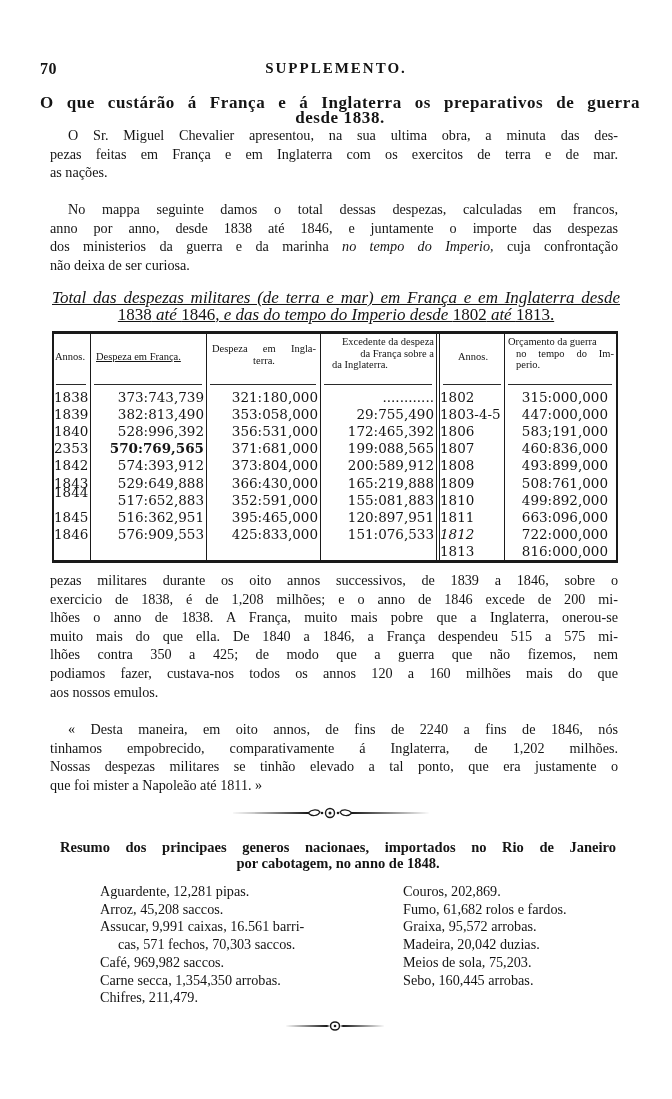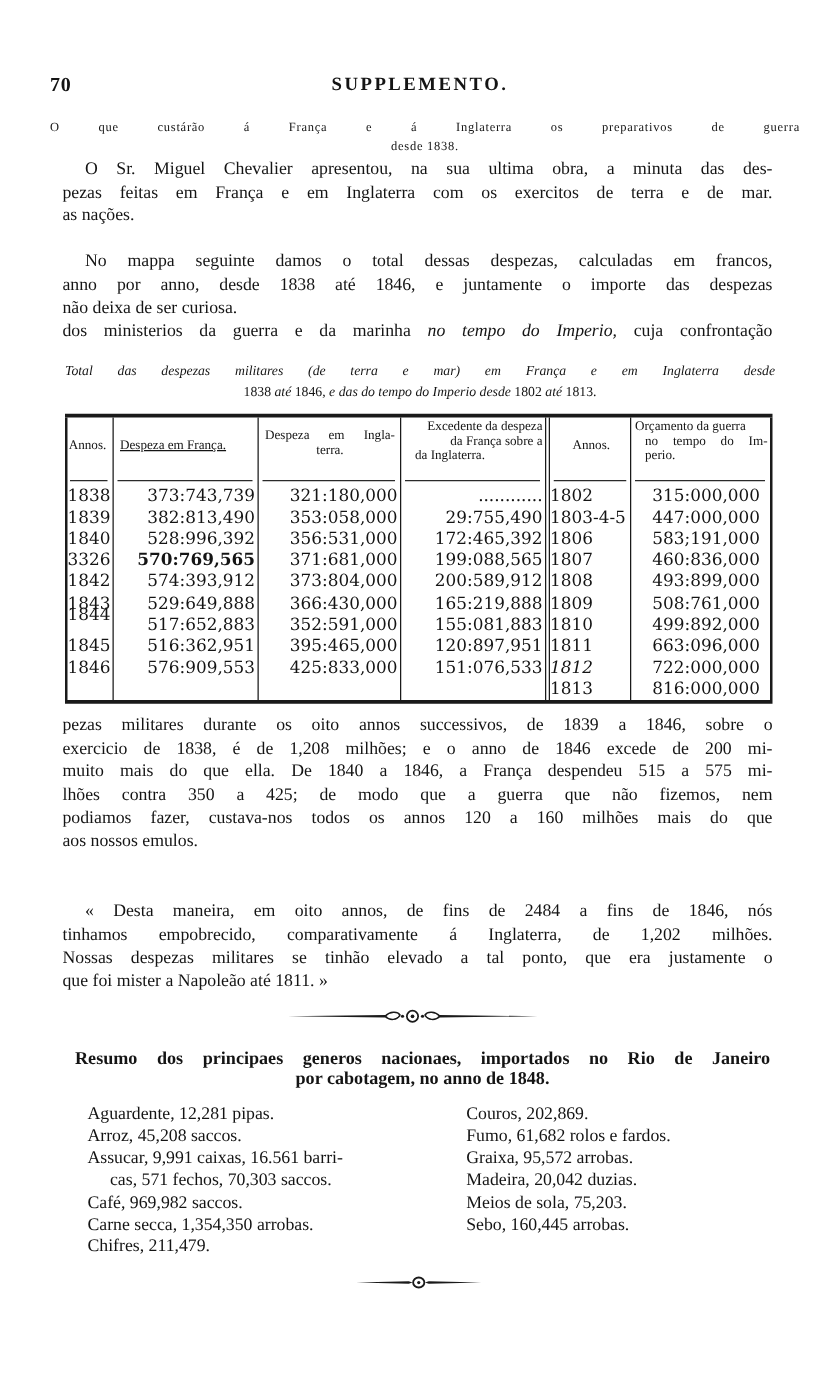--- a/index.html
+++ b/index.html
@@ -7,30 +7,30 @@
     width: 672px; height: 1099px; position: relative; overflow: hidden;
     font-family: "Liberation Serif", "DejaVu Serif", serif;
     color: #141414;
   }
   .page { position: absolute; left: 0; top: 0; width: 672px; height: 1099px; }
 
   .running-head { position: absolute; top: 60px; left: 0; width: 672px; height: 20px; }
   .page-num { position: absolute; left: 40px; top: 0; font-weight: bold; font-size: 16px; letter-spacing: 0.5px; }
   .running-title { position: absolute; left: 0; width: 672px; top: 0; text-align: center; font-weight: bold; font-size: 15px; letter-spacing: 2px; }
 
-  .sec-title { position: absolute; left: 40px; width: 600px; text-align: center; font-weight: normal; font-size: 10px; line-height: 15px; letter-spacing: 0.6px; }
+  .sec-title { position: absolute; left: 40px; width: 600px; text-align: center; font-weight: bold; font-size: 17px; line-height: 15px; letter-spacing: 0.6px; }
   .sec-title .l1 { display: block; text-align: justify; text-align-last: justify; }
 
   .para { position: absolute; left: 50px; width: 568px; font-size: 14.2px; line-height: 18.6px; text-align: justify; }
   .para .ln { display: block; text-align: justify; text-align-last: justify; white-space: nowrap; }
   .para .ln.last { text-align-last: left; }
   .para .ln.ind { padding-left: 18px; }
   .it { font-style: italic; }
 
-  .tbl-caption { position: absolute; left: 52px; width: 568px; font-style: italic; font-size: 11px; line-height: 17px; }
+  .tbl-caption { position: absolute; left: 52px; width: 568px; font-style: italic; font-size: 17px; line-height: 17px; text-decoration: underline; }
   .tbl-caption .l1 { display: block; text-align: justify; text-align-last: justify; white-space: nowrap; }
   .tbl-caption .l2 { display: block; text-align: center; }
   .tbl-caption .up { font-style: normal; }
 
   
   .tbl { position: absolute; left: 52px; top: 331px; width: 566px; height: 232px; }
   .rule-top { position: absolute; left: 0; top: 0; width: 566px; height: 3px; background: #1a1a1a; }
   .rule-bot { position: absolute; left: 0; top: 229px; width: 566px; height: 3px; background: #1a1a1a; }
   .vline { position: absolute; top: 3px; width: 1px; height: 226px; background: #1a1a1a; }
   .vline.thick { width: 2px; }
@@ -43,21 +43,21 @@
   .col-ex { left: 272px; width: 110px; text-align: right; }
   .col-year2 { left: 388px; width: 70px; }
   .col-imp { left: 458px; width: 98px; text-align: right; }
 
   .ornament { position: absolute; }
 
   .res-title { position: absolute; left: 60px; width: 556px; font-weight: bold; font-size: 14.5px; line-height: 16px; text-align: center; }
   .res-title .l1 { display: block; text-align: justify; text-align-last: justify; white-space: nowrap; }
 
   .items { position: absolute; font-size: 14.2px; line-height: 17.7px; }
-  .items .it-row { display: block; white-space: nowrap; }
+  .items .it-row { display: block; white-space: nowrap; margin-left: 30px; }
   .items .cont { padding-left: 18px; }
 </style>
 </head>
 <body>
 
 <div class="page">
 
   <div class="running-head">
     <span class="page-num">70</span>
     <span class="running-title">SUPPLEMENTO.</span>
@@ -70,22 +70,22 @@
 
   <div class="para" style="top:126px;">
     <span class="ln ind">O Sr. Miguel Chevalier apresentou, na sua ultima obra, a minuta das des-</span>
     <span class="ln">pezas feitas em França e em Inglaterra com os exercitos de terra e de mar.</span>
     <span class="ln last">as nações.</span>
   </div>
 
   <div class="para" style="top:200px;">
     <span class="ln ind">No mappa seguinte damos o total dessas despezas, calculadas em francos,</span>
     <span class="ln">anno por anno, desde 1838 até 1846, e juntamente o importe das despezas</span>
+    <span class="ln"><span>dos ministerios da guerra e da marinha </span><span class="it">no tempo do Imperio,</span><span> cuja confrontação</span></span>
     <span class="ln last">não deixa de ser curiosa.</span>
-    <span class="ln"><span>dos ministerios da guerra e da marinha </span><span class="it">no tempo do Imperio,</span><span> cuja confrontação</span></span>
   </div>
 
   <div class="tbl-caption" style="top:289px;">
     <span class="l1">Total das despezas militares (de terra e mar) em França e em Inglaterra desde</span>
     <span class="l2"><span class="up">1838</span><span> até </span><span class="up">1846</span><span>, e das do tempo do Imperio desde </span><span class="up">1802</span><span> até </span><span class="up">1813.</span></span>
   </div>
 
   <div class="tbl">
     <div class="rule-top"></div>
     <div class="rule-bot"></div>
@@ -136,21 +136,21 @@
         <div class="cell col-en" style="top: 75.1px;">353:058,000</div>
         <div class="cell col-ex" style="top: 75.1px;">29:755,490</div>
         <div class="cell col-year2" style="top: 75.1px;">1803-4-5</div>
         <div class="cell col-imp" style="top: 75.1px;">447:000,000</div>
         <div class="cell col-year1" style="top: 92.2px;">1840</div>
         <div class="cell col-fr" style="top: 92.2px;">528:996,392</div>
         <div class="cell col-en" style="top: 92.2px;">356:531,000</div>
         <div class="cell col-ex" style="top: 92.2px;">172:465,392</div>
         <div class="cell col-year2" style="top: 92.2px;">1806</div>
         <div class="cell col-imp" style="top: 92.2px;">583;191,000</div>
-        <div class="cell col-year1" style="top: 109.3px;">3326</div>
+        <div class="cell col-year1" style="top: 109.3px;">2353</div>
         <div class="cell col-fr" style="top: 109.3px; font-weight: bold;">570:769,565</div>
         <div class="cell col-en" style="top: 109.3px;">371:681,000</div>
         <div class="cell col-ex" style="top: 109.3px;">199:088,565</div>
         <div class="cell col-year2" style="top: 109.3px;">1807</div>
         <div class="cell col-imp" style="top: 109.3px;">460:836,000</div>
         <div class="cell col-year1" style="top: 126.4px;">1842</div>
         <div class="cell col-fr" style="top: 126.4px;">574:393,912</div>
         <div class="cell col-en" style="top: 126.4px;">373:804,000</div>
         <div class="cell col-ex" style="top: 126.4px;">200:589,912</div>
         <div class="cell col-year2" style="top: 126.4px;">1808</div>
@@ -184,27 +184,28 @@
         <div class="cell col-en" style="top: 211.9px;"></div>
         <div class="cell col-ex" style="top: 211.9px;"></div>
         <div class="cell col-year2" style="top: 211.9px;">1813</div>
         <div class="cell col-imp" style="top: 211.9px;">816:000,000</div>
       </div>
   </div>
 
   <div class="para" style="top:571px;">
     <span class="ln">pezas militares durante os oito annos successivos, de 1839 a 1846, sobre o</span>
     <span class="ln">exercicio de 1838, é de 1,208 milhões; e o anno de 1846 excede de 200 mi-</span>
+    <span class="ln">lhões o anno de 1838. A França, muito mais pobre que a Inglaterra, onerou-se</span>
     <span class="ln">muito mais do que ella. De 1840 a 1846, a França despendeu 515 a 575 mi-</span>
     <span class="ln">lhões contra 350 a 425; de modo que a guerra que não fizemos, nem</span>
     <span class="ln">podiamos fazer, custava-nos todos os annos 120 a 160 milhões mais do que</span>
     <span class="ln last">aos nossos emulos.</span>
   </div>
   <div class="para" style="top:720px;">
-    <span class="ln ind">« Desta maneira, em oito annos, de fins de 2484 a fins de 1846, nós</span>
+    <span class="ln ind">« Desta maneira, em oito annos, de fins de 2240 a fins de 1846, nós</span>
     <span class="ln">tinhamos empobrecido, comparativamente á Inglaterra, de 1,202 milhões.</span>
     <span class="ln">Nossas despezas militares se tinhão elevado a tal ponto, que era justamente o</span>
     <span class="ln last">que foi mister a Napoleão até 1811. »</span>
   </div>
 
   <svg class="ornament" style="left:230px;top:806px;" width="200" height="14" viewBox="0 0 200 14">
     <path d="M0 7 L78 6 L80 7 L78 8 Z" fill="#1a1a1a"></path>
     <path d="M200 7 L122 6 L120 7 L122 8 Z" fill="#1a1a1a"></path>
     <path d="M78 7 C82 3, 88 3, 90 6 C88 10, 82 11, 78 7 Z" fill="none" stroke="#1a1a1a" stroke-width="1.2"></path>
     <path d="M122 7 C118 3, 112 3, 110 6 C112 10, 118 11, 122 7 Z" fill="none" stroke="#1a1a1a" stroke-width="1.2"></path>

